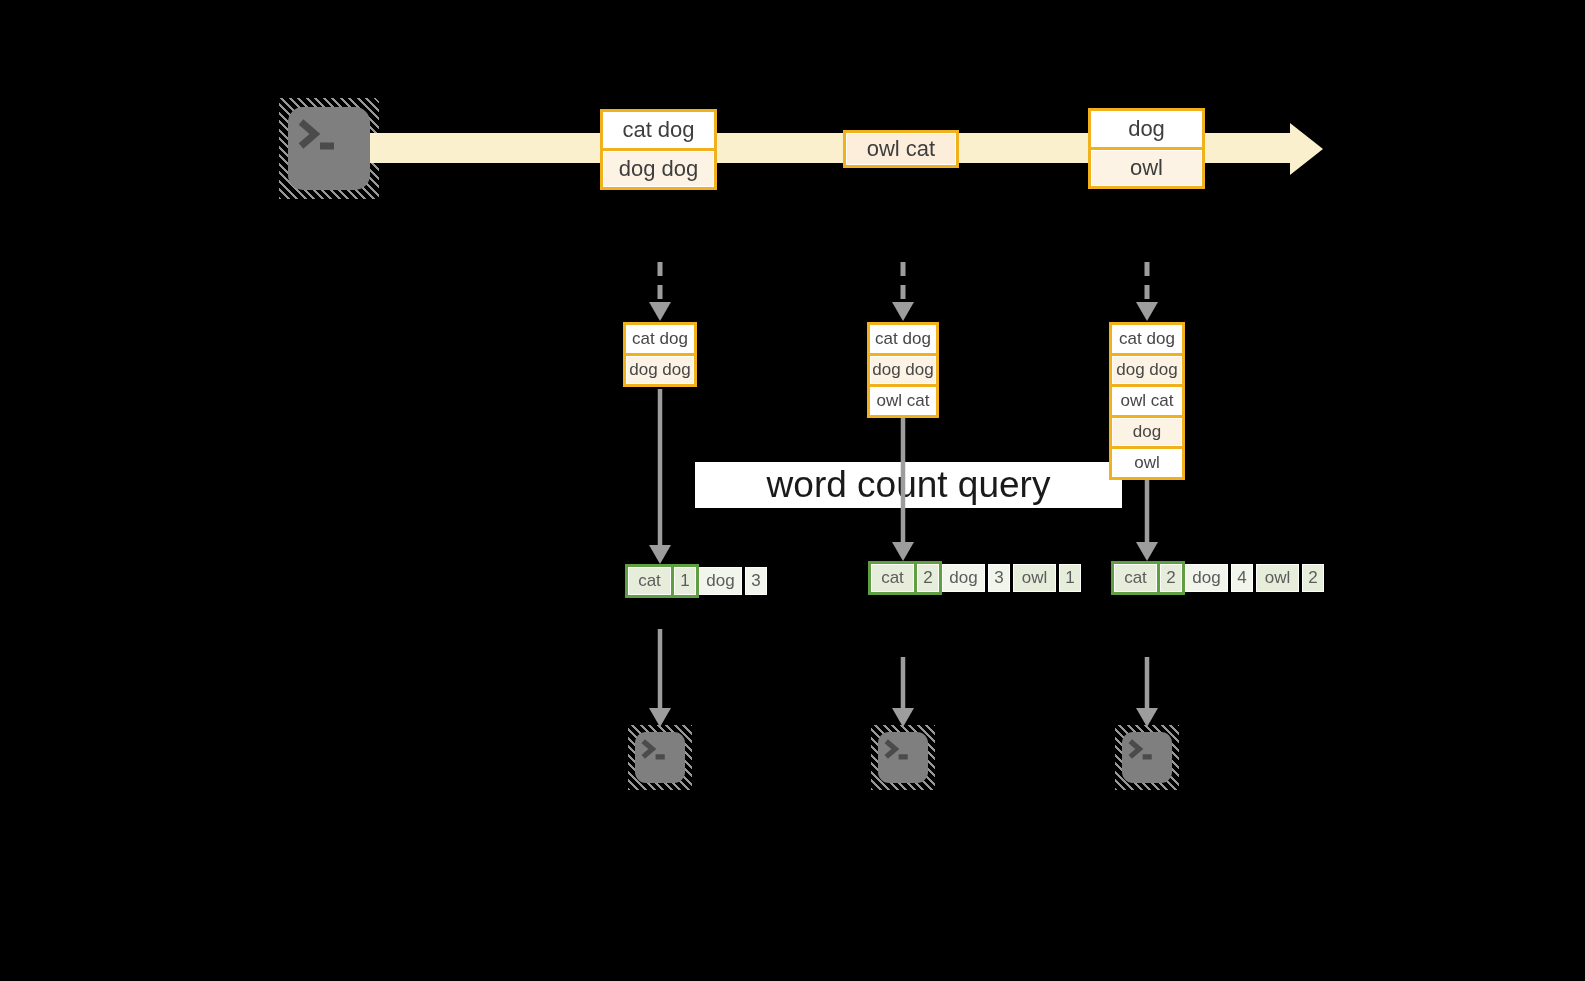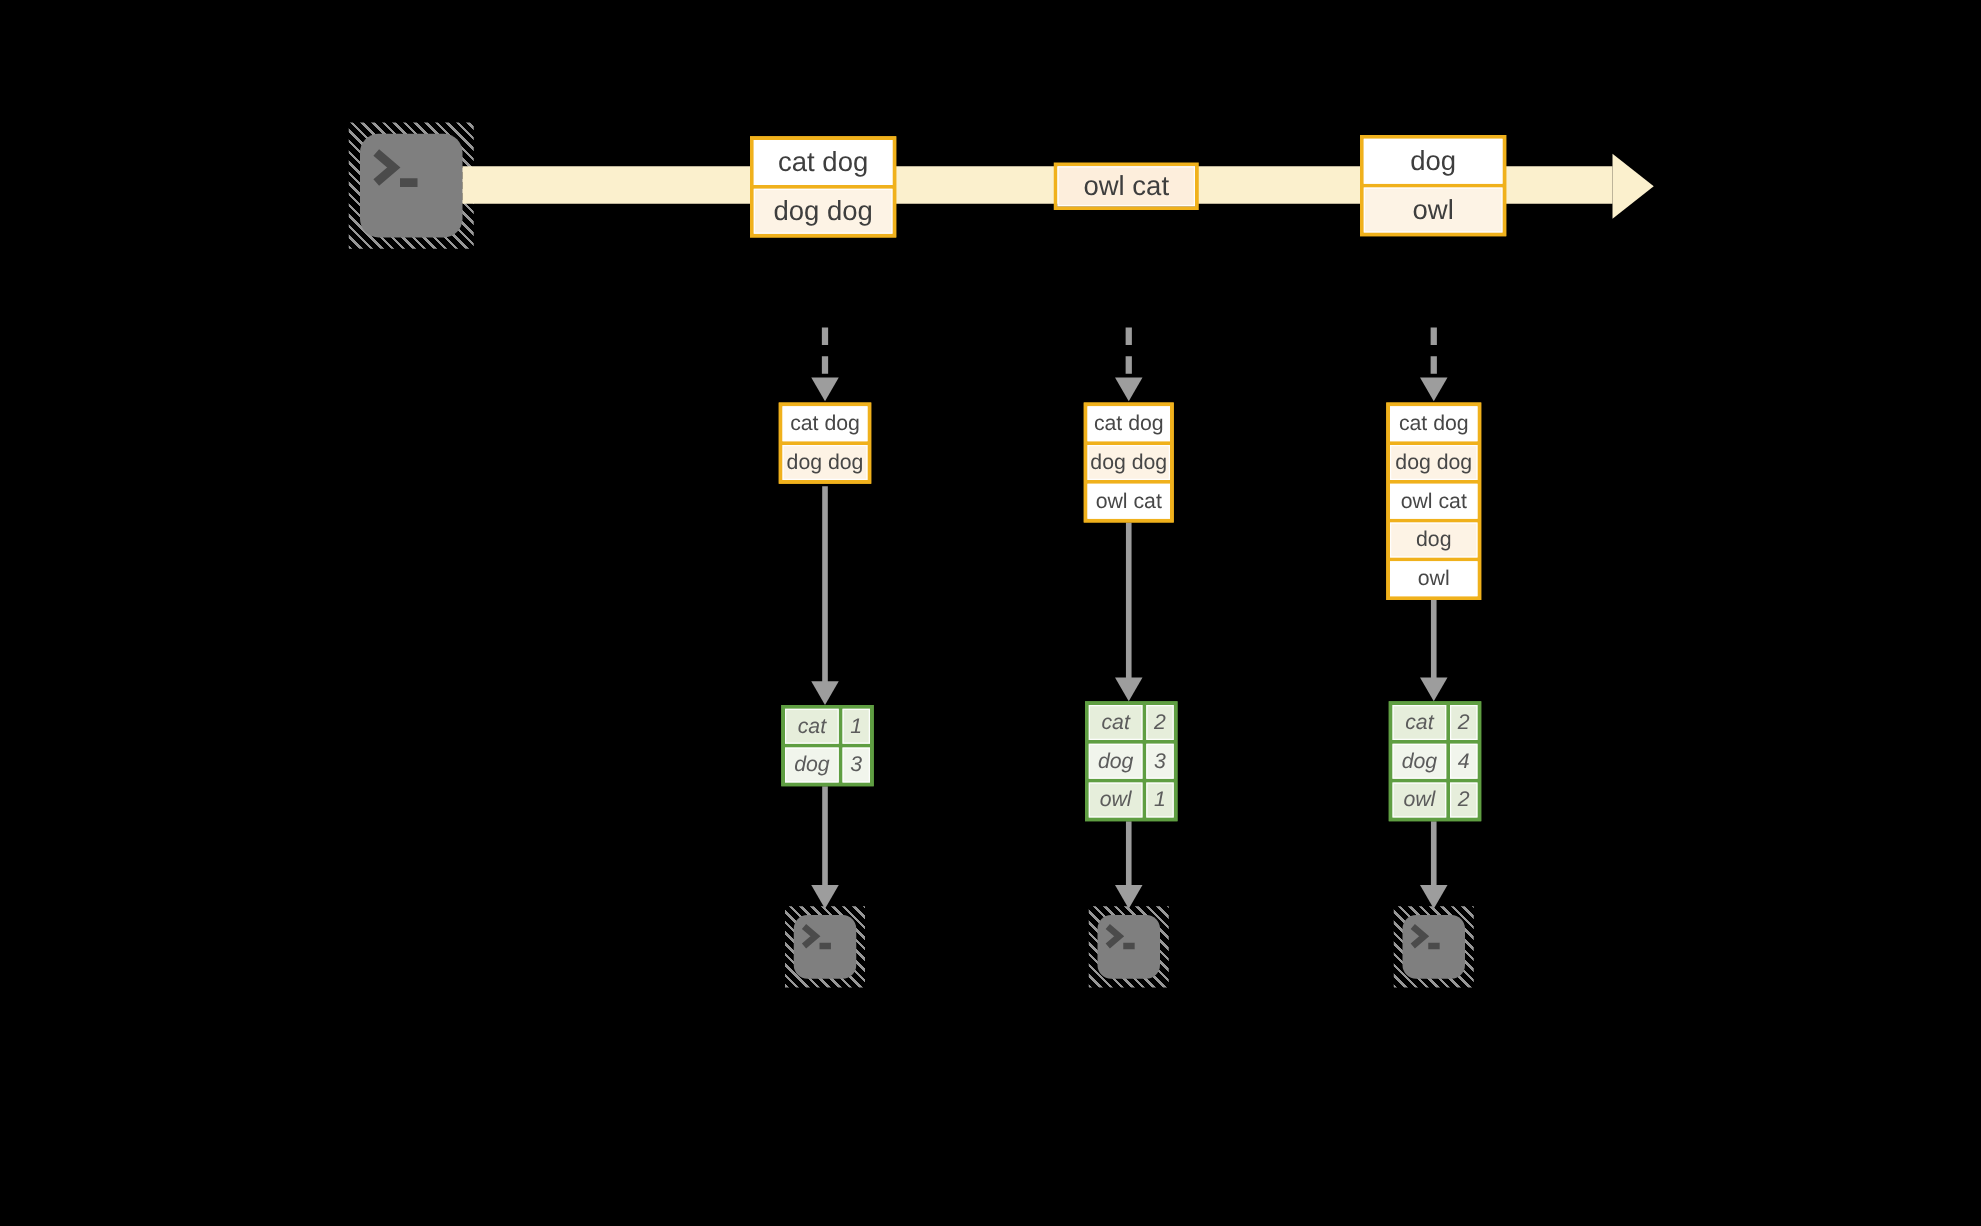--- a/index.html
+++ b/index.html
@@ -25,41 +25,44 @@
              display:flex;align-items:center;justify-content:center;color:#3e3e3e;}
   .evt .row{height:36px;font-size:22px;}
   .evt1row .row{height:32px;font-size:22px;}
   .stack .row{height:28px;font-size:17px;color:#474747;}
   .f-dark{background:#ffffff;}
   .f-light{background:#fdf3e5;}
   .f-mid{background:#fdeedc;}
 
   
   .counts{position:absolute;box-sizing:border-box;border:3px solid #5f9e42;background:#5f9e42;
-          display:flex;flex-direction:column;gap:3px;z-index:3;font-style:italic;}
+          display:flex;flex-direction:row;gap:3px;z-index:3;}
   .crow{display:flex;gap:3px;}
   .crow span{box-sizing:border-box;height:28px;border:1px solid rgba(255,255,255,.9);
              display:flex;align-items:center;justify-content:center;font-size:17px;color:#5c5c5c;}
   .cword{width:43px;}
   .ccount{width:22px;}
   .g-dark{background:#e6eedb;}
   .g-light{background:#f1f5ec;}
 
   
   .banner{position:absolute;left:695px;top:462px;width:427px;height:46px;background:#ffffff;
           display:flex;align-items:center;justify-content:center;
           font-size:37px;font-weight:300;color:#1a1a1a;z-index:1;}
 
   .overlay{position:absolute;left:0;top:0;z-index:2;pointer-events:none;}
 </style>
 </head>
 <body>
 
 <div class="canvas">
 
+  <div class="banner">
+    <span>word count query</span>
+  </div>
 
   <svg class="overlay" width="1585" height="981" viewBox="0 0 1585 981">
     <g stroke="#9d9d9d" fill="none">
       <path d="M660 262 V303" stroke-width="5" stroke-dasharray="14 9"></path>
       <path d="M903 262 V303" stroke-width="5" stroke-dasharray="14 9"></path>
       <path d="M1147 262 V303" stroke-width="5" stroke-dasharray="14 9"></path>
       <path d="M660 389 V546" stroke-width="4.5"></path>
       <path d="M660 629 V709" stroke-width="4.5"></path>
       <path d="M903 418 V543" stroke-width="4.5"></path>
       <path d="M903 657 V709" stroke-width="4.5"></path>

